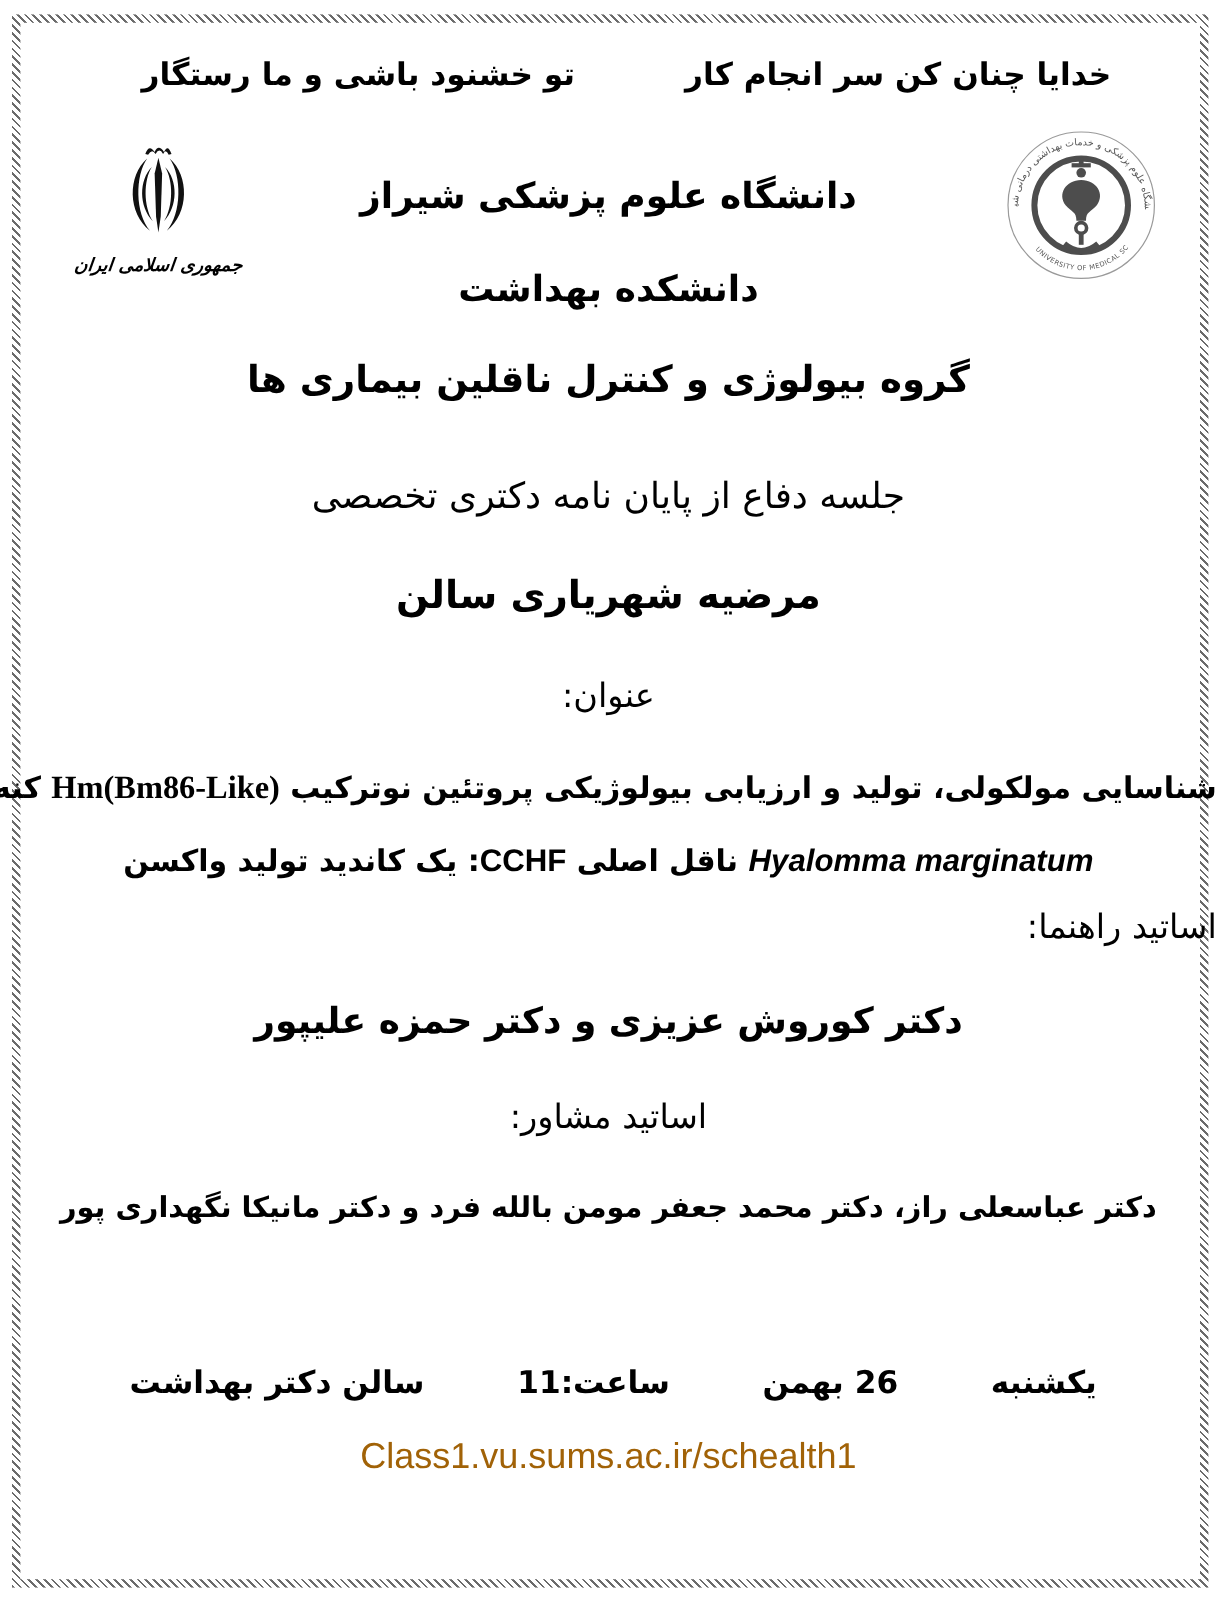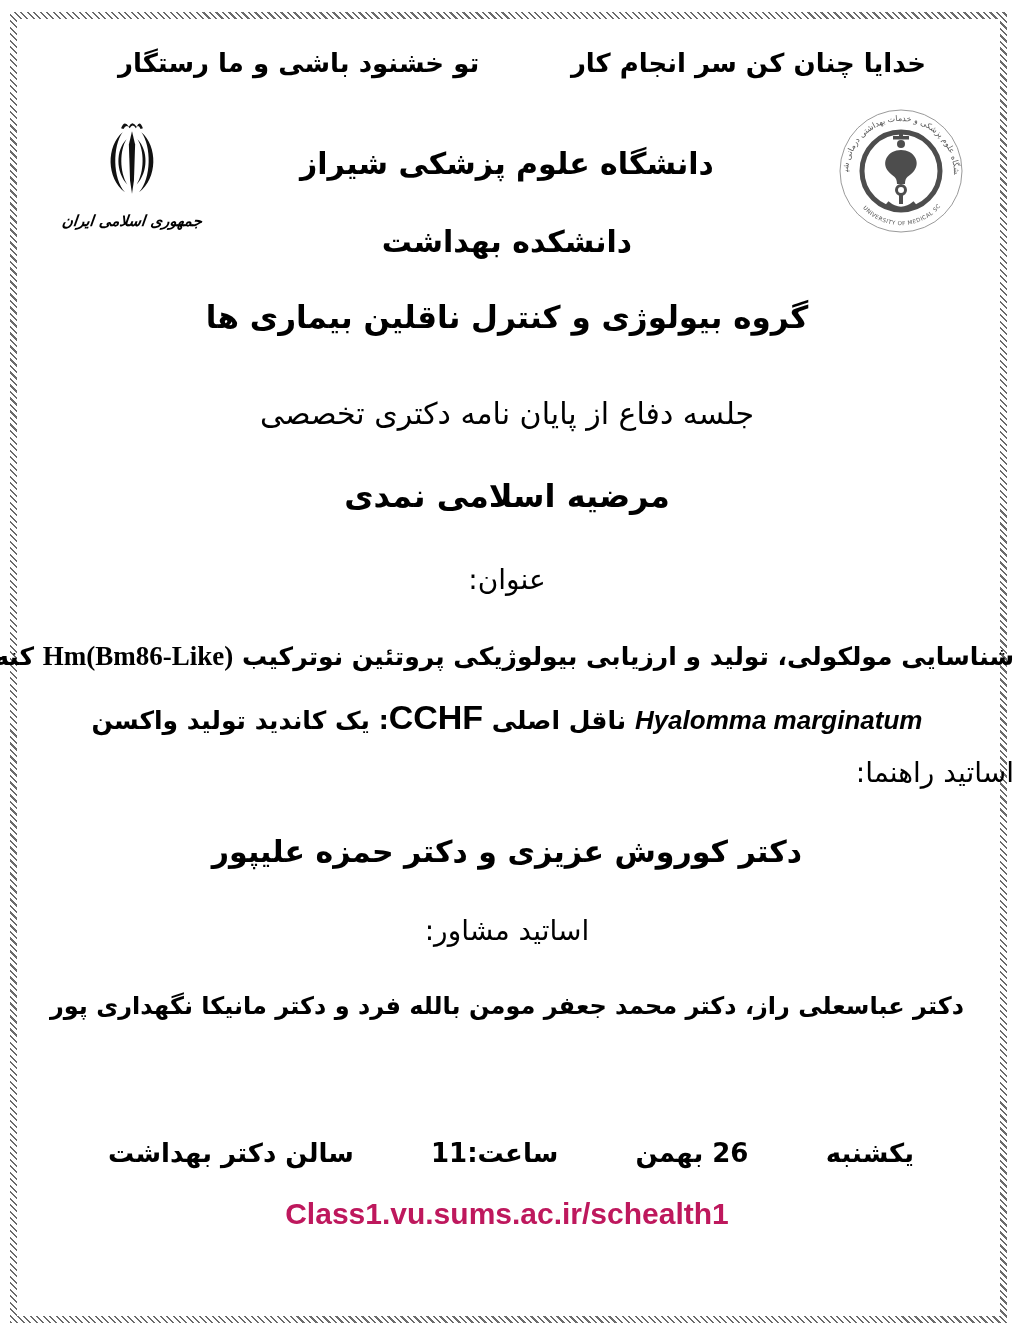--- a/index.html
+++ b/index.html
@@ -58,44 +58,43 @@
     font-weight:bold;font-size:27px;
     unicode-bidi:embed;direction:ltr;
   }
   .en-ital{
     font-family:"Liberation Sans","DejaVu Sans",sans-serif;
     font-weight:bold;font-style:italic;font-size:26px;
     unicode-bidi:embed;direction:ltr;
   }
   .en-caps{
     font-family:"Liberation Sans","DejaVu Sans",sans-serif;
-    font-weight:bold;font-size:34px;
+    font-weight:bold;font-size:26px;
     unicode-bidi:embed;direction:ltr;
   }
 
   .sup-label{top:756px;font-size:28px;font-weight:normal;text-align:right;}
   .supervisors{top:834px;font-size:30px;font-weight:bold;}
   .adv-label{top:914px;font-size:28px;font-weight:normal;}
   .advisors{top:992px;font-size:24px;font-weight:bold;white-space:nowrap;}
 
   
   .schedule{
     top:1138px;left:0;right:0;
     display:flex;flex-direction:row;justify-content:space-between;
     direction:rtl;
     padding:0 100px 0 108px;
     font-size:26px;font-weight:bold;
   }
   .schedule .cell{white-space:nowrap;}
 
   .link-row{top:1196px;font-size:30px;}
   .link{
-    color:#be185d;text-decoration:none;
+    color:#a16207;text-decoration:none;
     font-family:"Liberation Sans","DejaVu Sans",sans-serif;
-    font-weight:bold;
   }
 
   svg text{font-family:"DejaVu Sans",sans-serif;}
 </style>
 </head>
 <body>
 
 <div class="frame">
   <div class="frame-inner"></div>
 </div>
@@ -157,21 +156,21 @@
         <path d="M51 97 Q65 109 79 97" fill="none" stroke-width="4.5"></path>
       </g>
     </svg>
   </div>
 
   <div class="abs center h-univ fa">دانشگاه علوم پزشکی شیراز</div>
   <div class="abs center h-school fa">دانشکده بهداشت</div>
   <div class="abs center h-dept fa">گروه بیولوژی و کنترل ناقلین بیماری ها</div>
 
   <div class="abs center session fa">جلسه دفاع از پایان نامه دکتری تخصصی</div>
-  <div class="abs center candidate fa">مرضیه اسلامی نمدی</div>
+  <div class="abs center candidate fa">مرضیه شهریاری سالن</div>
   <div class="abs center title-label fa">عنوان:</div>
 
   <div class="abs center thesis fa">
     <div class="line"><span>شناسایی مولکولی، تولید و ارزیابی بیولوژیکی پروتئین نوترکیب </span><span class="en-serif">Hm(Bm86-Like)</span><span> کنه </span></div>
     <div class="line"><span class="en-ital">Hyalomma marginatum</span><span> ناقل اصلی </span><span class="en-caps">CCHF</span><span>: یک کاندید تولید واکسن</span></div>
   </div>
 
   <div class="abs center sup-label fa">اساتید راهنما:</div>
   <div class="abs center supervisors fa">دکتر کوروش عزیزی و دکتر حمزه علیپور</div>
   <div class="abs center adv-label fa">اساتید مشاور:</div>

